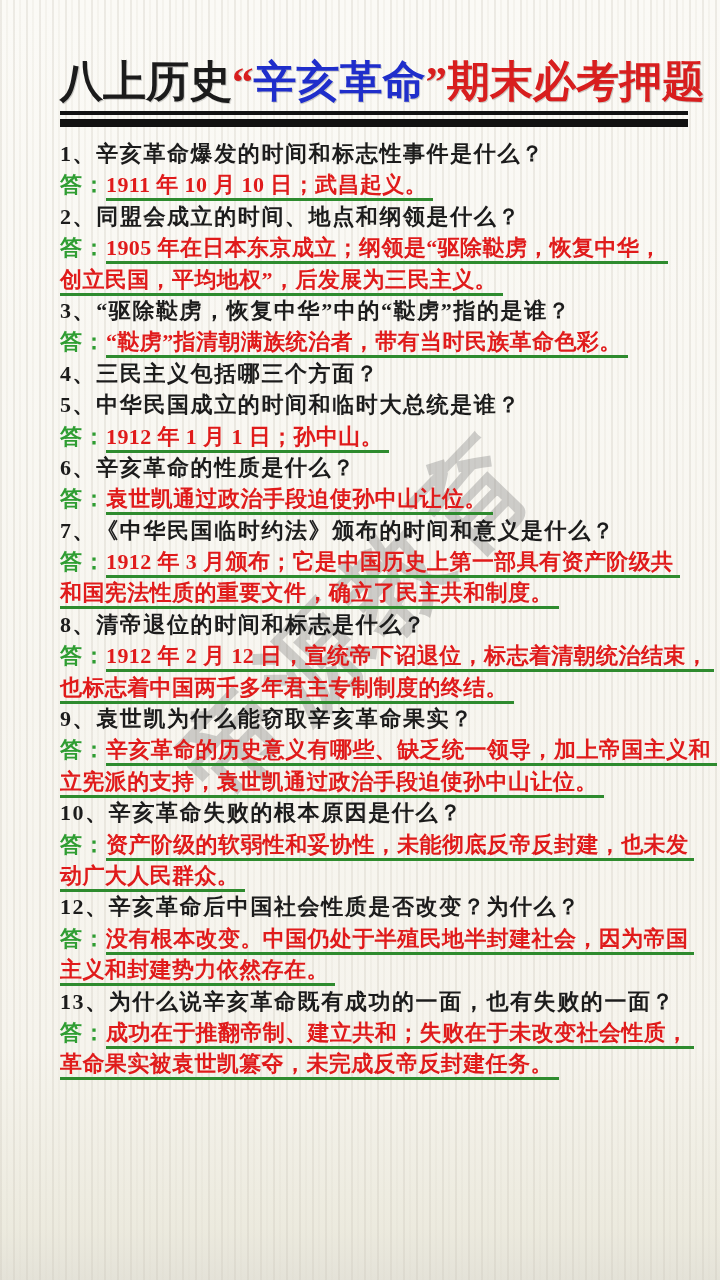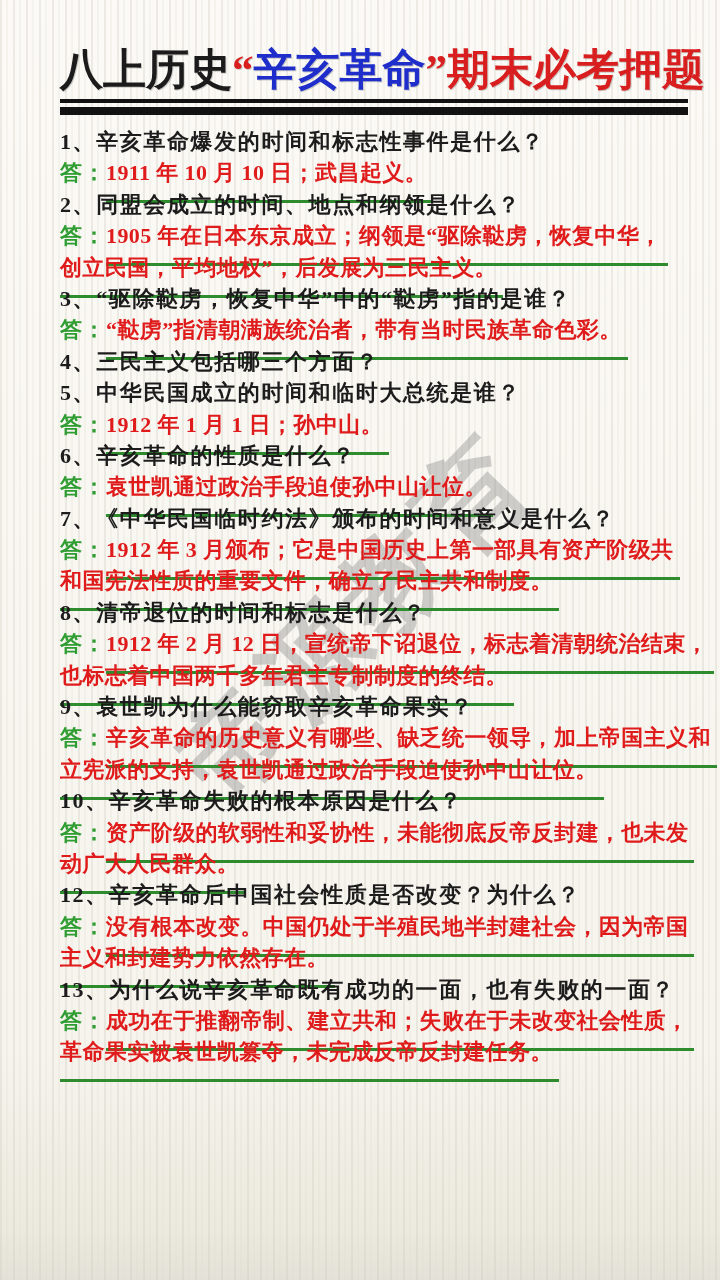--- a/index.html
+++ b/index.html
@@ -10,21 +10,21 @@
     font-family:"Liberation Serif","DejaVu Serif",serif;
     background-color:#f7f5f0;
     background-image:
       repeating-linear-gradient(90deg,
         rgba(203,198,186,0.30) 0px, rgba(203,198,186,0.30) 2px,
         rgba(255,255,255,0)   2px, rgba(255,255,255,0)   6px,
         rgba(221,217,205,0.22) 6px, rgba(221,217,205,0.22) 8px,
         rgba(255,255,255,0)   8px, rgba(255,255,255,0)  13px),
       linear-gradient(180deg,#fbfaf6 0%,#f6f4ed 82%,#eceade 96%,#e4e2d8 100%);
   }
-  .page { position:absolute; left:60px; top:44px; width:604px; }
+  .page { position:absolute; left:60px; top:56px; width:604px; }
 
   
   .title { font-size:43px; font-weight:900; line-height:52px; white-space:nowrap;
            text-shadow:1px 1px 0 rgba(0,0,0,0.18); }
   .t-black { color:#1b1b1b; }
   .t-red   { color:#d81e1e; }
   .t-blue  { color:#1f2ecb; }
 
   
   .rule-thin  { height:4px; background:#121212; margin-top:3px; width:628px; }
@@ -33,21 +33,21 @@
   
   .qa-list { margin-top:11px; }
   .q-line {
     font-size:22px; color:#1c1c1c; line-height:31.4px; height:31.4px;
     letter-spacing:1.6px; white-space:nowrap; font-weight:600;
   }
   .a-line { font-size:22px; line-height:31.4px; height:31.4px; white-space:nowrap; }
   .a-label { color:#2f9d32; font-weight:bold; letter-spacing:1px; }
   .a-text {
     color:#e01b1b; font-weight:bold; letter-spacing:0.4px;
-    border-bottom:3px solid #2e8b2e; padding-bottom:15px; padding-right:6px;
+    border-bottom:3px solid #2e8b2e; padding-bottom:1px; padding-right:6px;
   }
 
   
   .watermark {
     position:absolute; left:115px; top:550px; width:480px; height:130px;
     font-size:104px; font-weight:700; color:#7e7e7e; opacity:0.35;
     letter-spacing:10px; white-space:nowrap; text-align:center;
     transform:rotate(-46deg); transform-origin:center; pointer-events:none;
   }
 </style>

